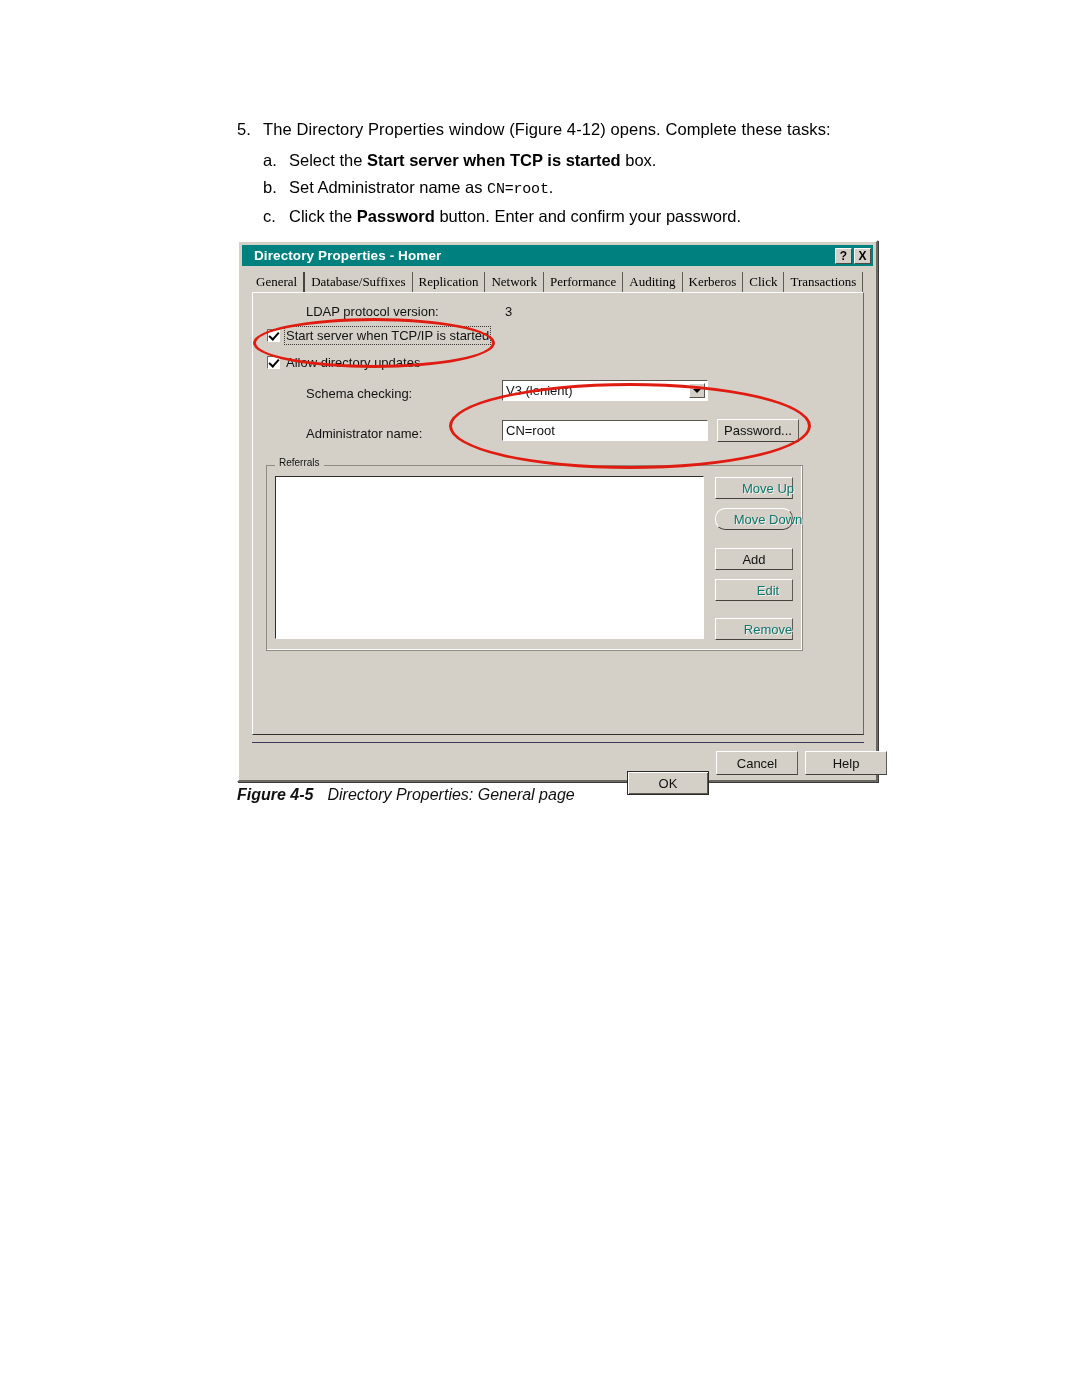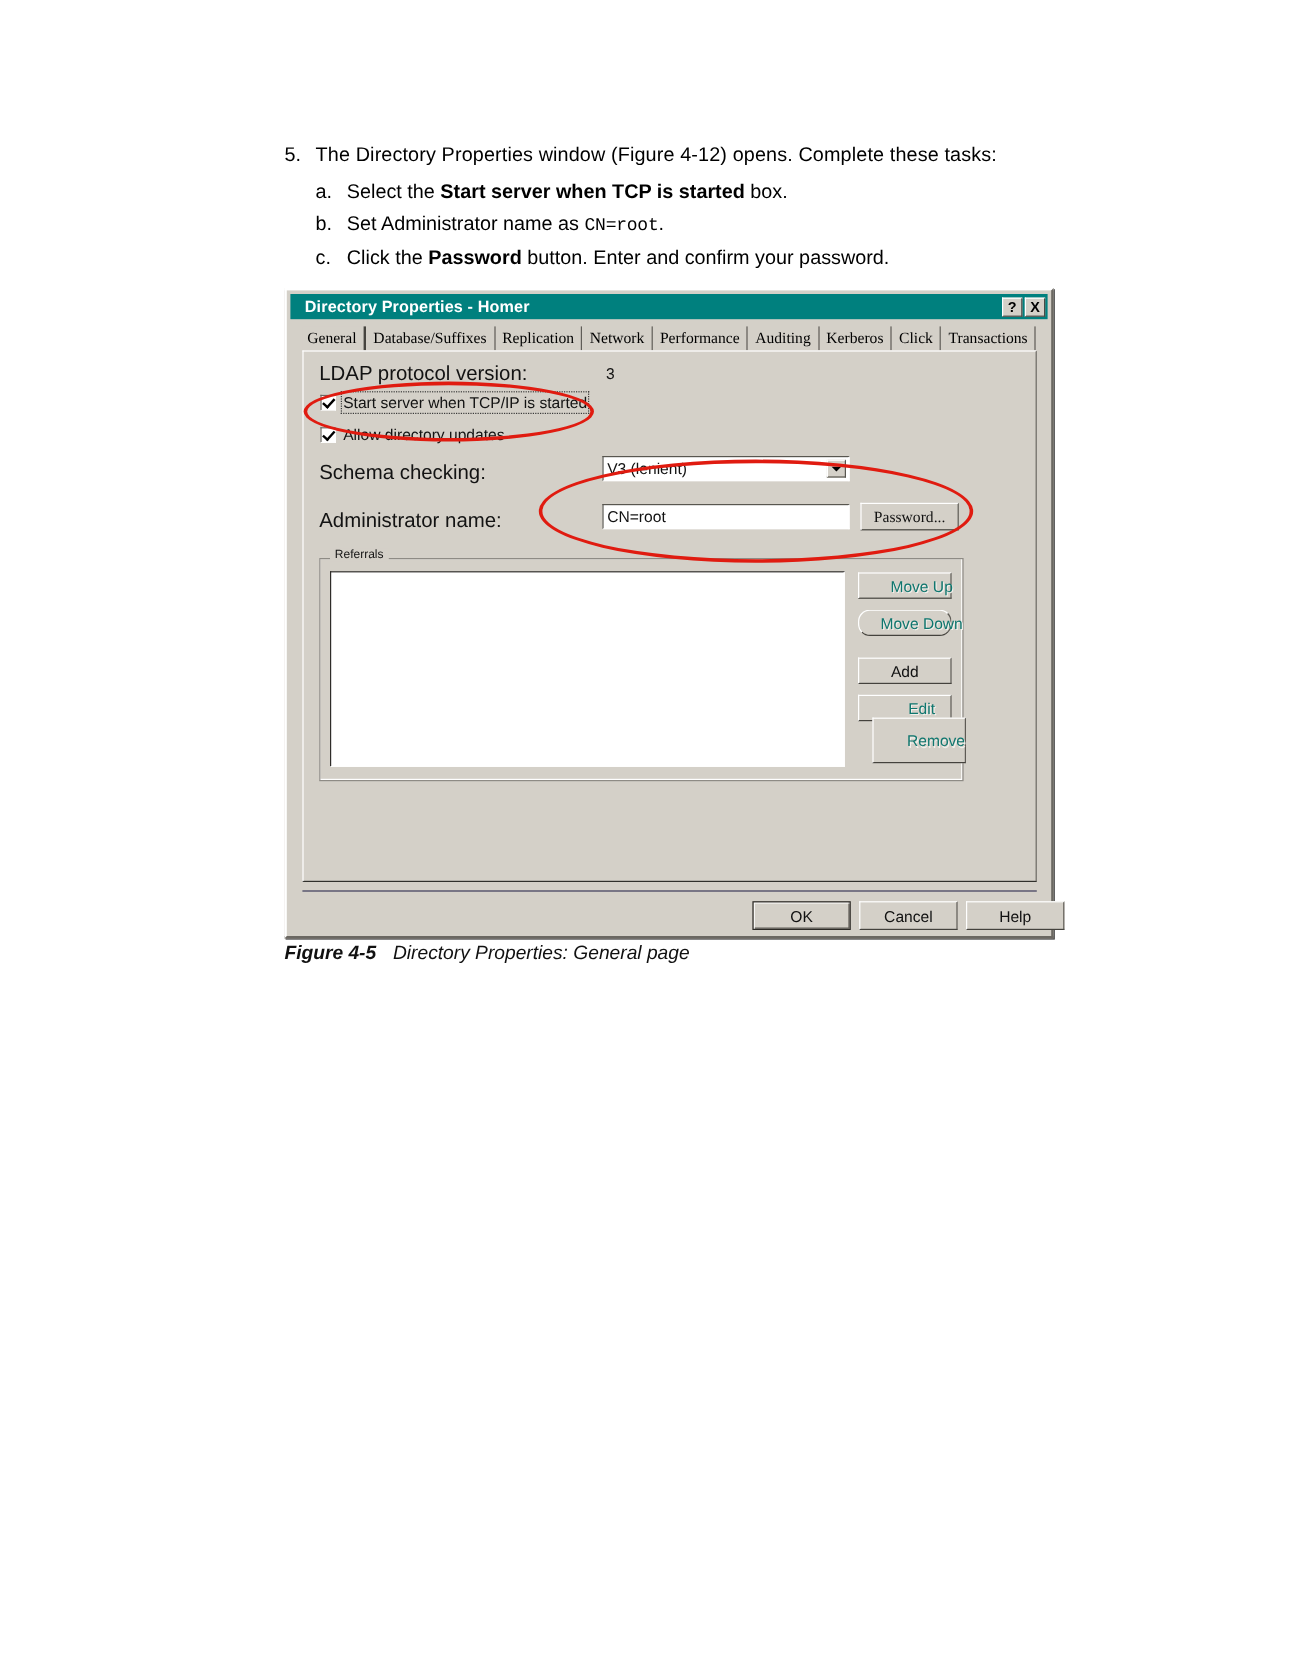--- a/index.html
+++ b/index.html
@@ -165,24 +165,25 @@
     background: #d4d0c8;
     border-top: 1.5px solid #ffffff;
     border-left: 1.5px solid #ffffff;
     border-right: 1.5px solid #6b6862;
     border-bottom: 1.5px solid #30302c;
     box-sizing: border-box;
   }
 
   .row-label {
     position: absolute;
-    font-size: 17px;
+    font-size: 13px;
     color: #131313;
     white-space: nowrap;
     line-height: 16px;
+    margin-left: 40px;
   }
   .row-value {
     position: absolute;
     font-size: 13px;
     color: #131313;
     white-space: nowrap;
   }
 
   
   .cbrow {
@@ -449,48 +450,48 @@
         <div class="row-label" style="left:13px; top:93px;">Schema checking:</div>
         <div class="combo" style="left:249px; top:87px; width:206px; height:21px;">
           <span>V3 (lenient)</span>
           <span class="combo-arrow"></span>
         </div>
 
         <div class="row-label" style="left:13px; top:133px;">Administrator name:</div>
         <div class="field" style="left:249px; top:127px; width:206px; height:21px;">
           <span>CN=root</span>
         </div>
-        <div class="btn" style="left:464px; top:126px; width:82px; height:23px;font-family:Liberation Serif, serif;">Password...</div>
+        <div class="btn" style="left:464px; top:126px; width:82px; height:23px;">Password...</div>
 
         <div class="groupbox" style="left:13px; top:172px; width:536px; height:185px;">
           <div class="group-title">Referrals</div>
           <div class="listbox" style="left:8px; top:10px; width:429px; height:163px;"></div>
 
           <div class="btn disabled" style="left:448px; top:11px; width:78px; height:22px;">
             <span>Move Up</span>
           </div>
           <div class="btn disabled" style="left:448px; top:42px; width:78px; height:22px;border-radius:10px;">
             <span>Move Down</span>
           </div>
           <div class="btn" style="left:448px; top:82px; width:78px; height:22px;">
             <span>Add</span>
           </div>
           <div class="btn disabled" style="left:448px; top:113px; width:78px; height:22px;">
             <span>Edit</span>
           </div>
-          <div class="btn disabled" style="left:448px; top:132px; width:78px; height:38px;margin-left:12px;">
+          <div class="btn disabled" style="left:448px; top:152px; width:78px; height:22px;">
             <span>Remove</span>
           </div>
         </div>
 
       </div>
 
       <div class="sep-line"></div>
 
-      <div class="btn default" style="left:388px; top:509px; width:82px; height:24px;">
+      <div class="btn default" style="left:388px; top:529px; width:82px; height:24px;">
         <span>OK</span>
       </div>
       <div class="btn" style="left:477px; top:509px; width:82px; height:24px;">
         <span>Cancel</span>
       </div>
       <div class="btn" style="left:566px; top:509px; width:82px; height:24px;">
         <span>Help</span>
       </div>
 
     </div>

